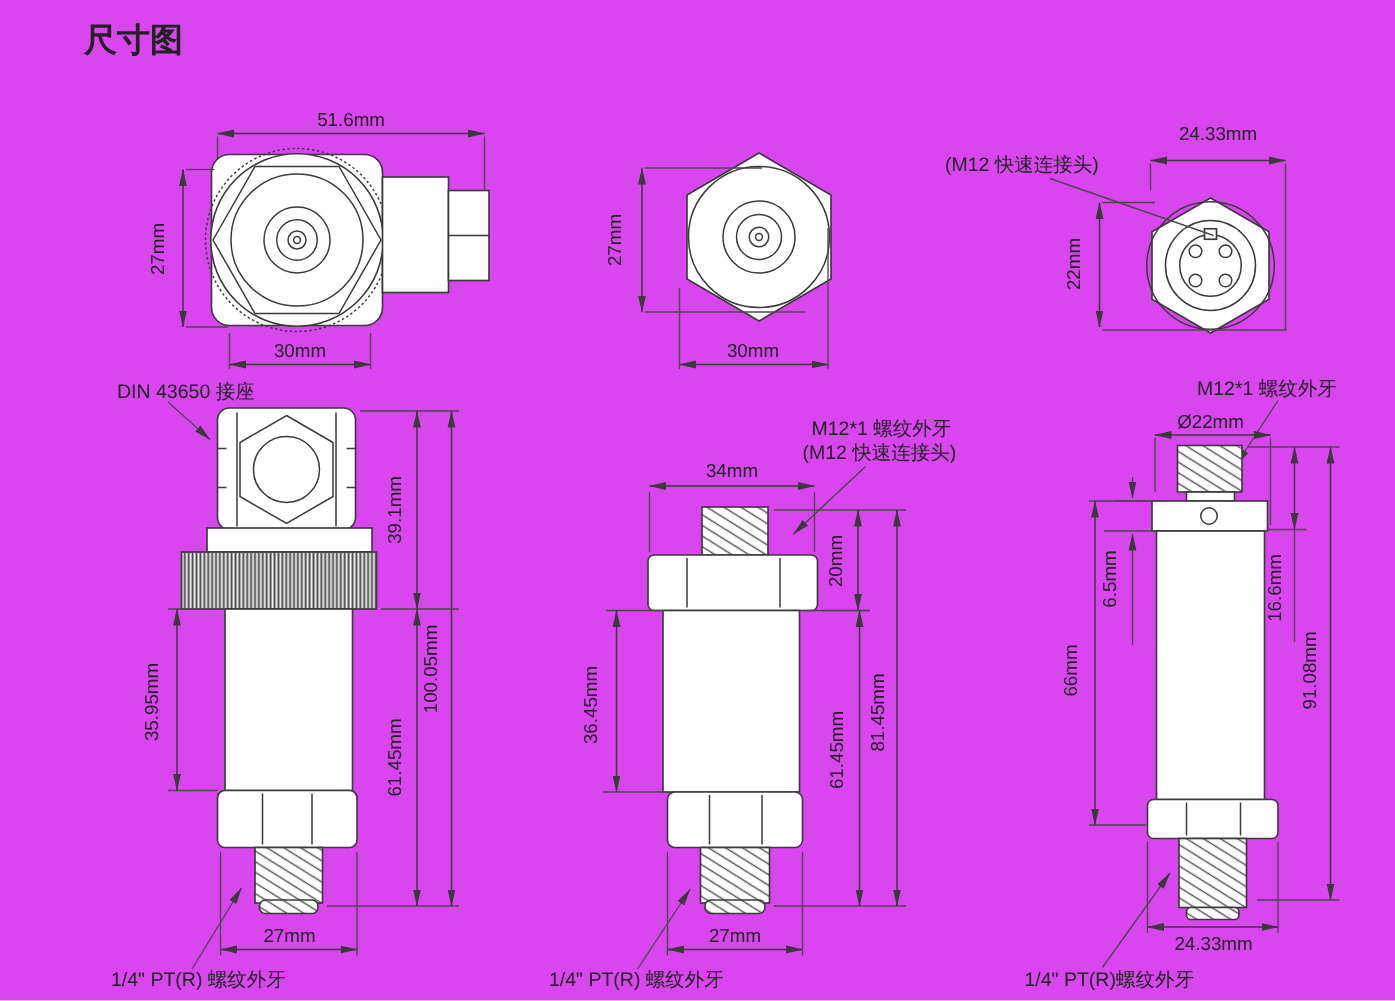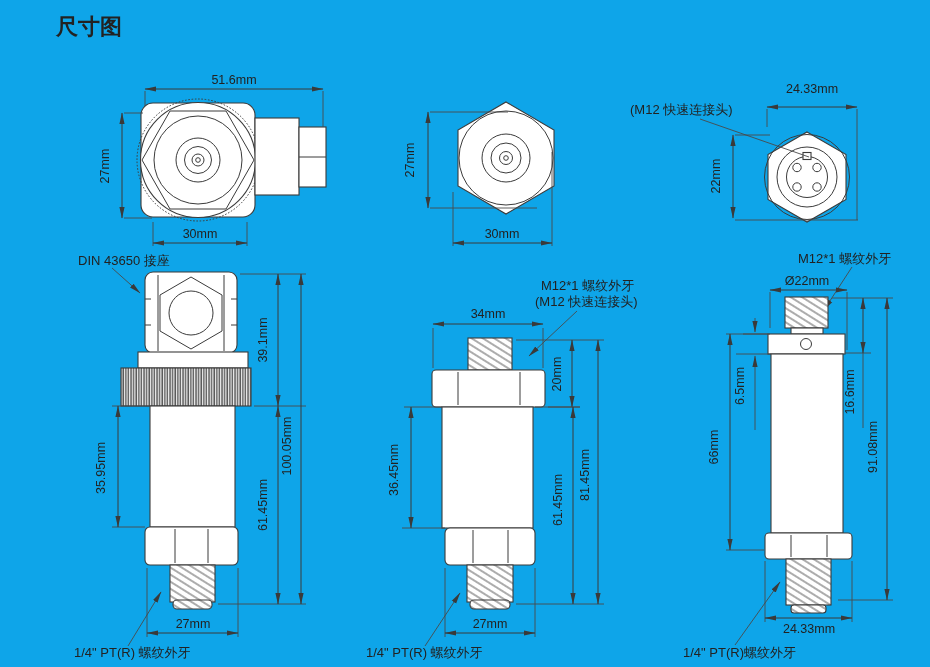--- a/index.html
+++ b/index.html
@@ -1,16 +1,16 @@
 <!DOCTYPE html>
 <html><head>
 <meta charset="utf-8">
 <style>
   html,body{margin:0;padding:0;background:#ffffff;}
-  #stage{position:relative;width:930px;height:667px;background:#0ea5e9;overflow:hidden;
+  #stage{position:relative;width:930px;height:667px;background:#d946ef;overflow:hidden;
          font-family:"Liberation Sans","DejaVu Sans",sans-serif;}
   svg text{font-family:"Liberation Sans","DejaVu Sans",sans-serif;fill:#222;}
   .dimtxt{font-size:12.5px;}
   .cntxt{font-size:13px;}
   .titletxt{font-size:22px;font-weight:bold;}
   .shape{fill:#ffffff;stroke:#3b3b3b;stroke-width:1.1;}
   .shapeln{fill:none;stroke:#3b3b3b;stroke-width:1;}
   .ext{fill:none;stroke:#4a4a4a;stroke-width:0.9;}
   .dim{fill:none;stroke:#3a3a3a;stroke-width:1;marker-start:url(#ah);marker-end:url(#ah);}
   .lead{fill:none;stroke:#4a4a4a;stroke-width:0.9;marker-end:url(#ah);}

